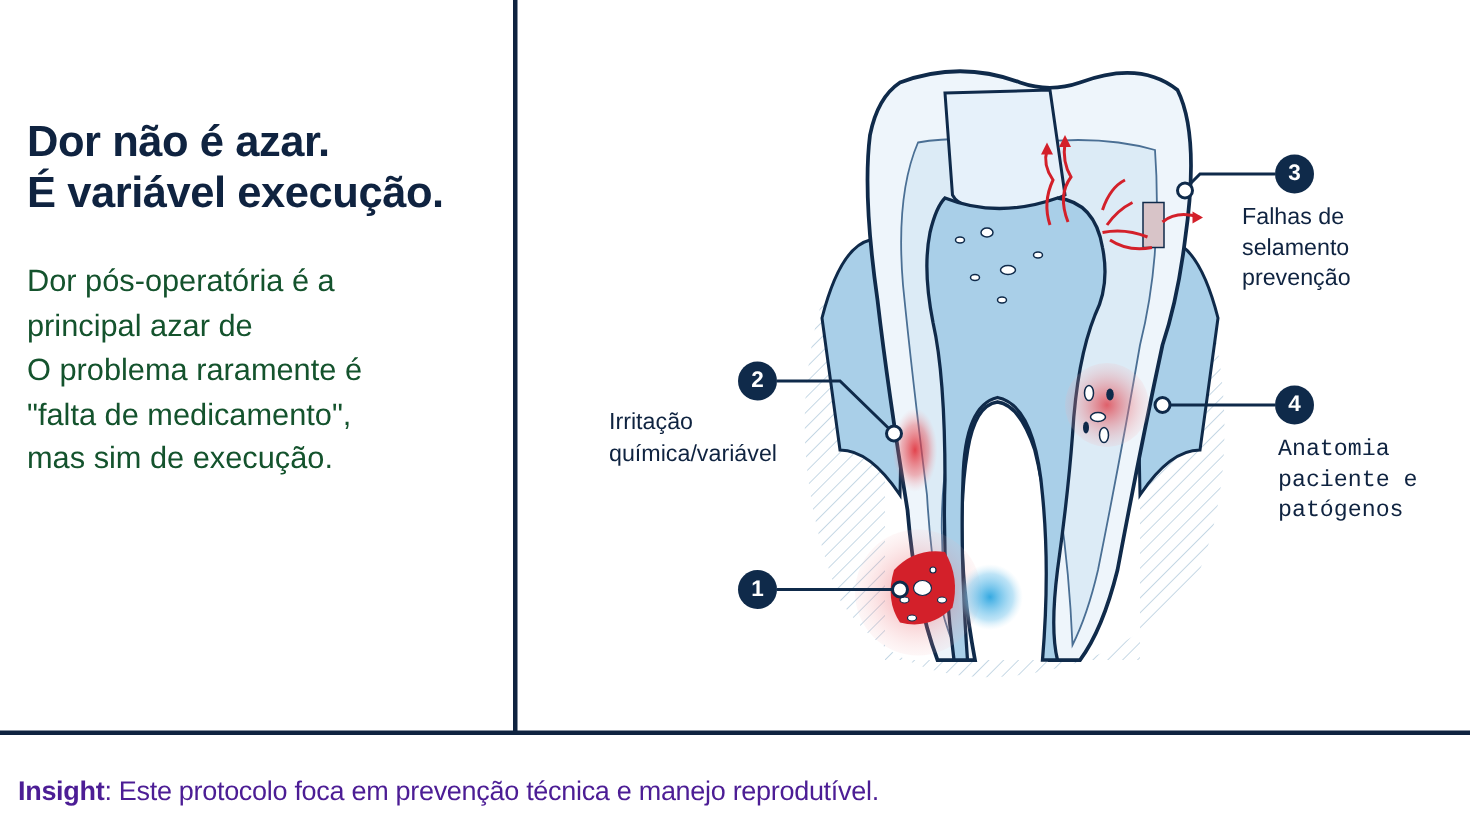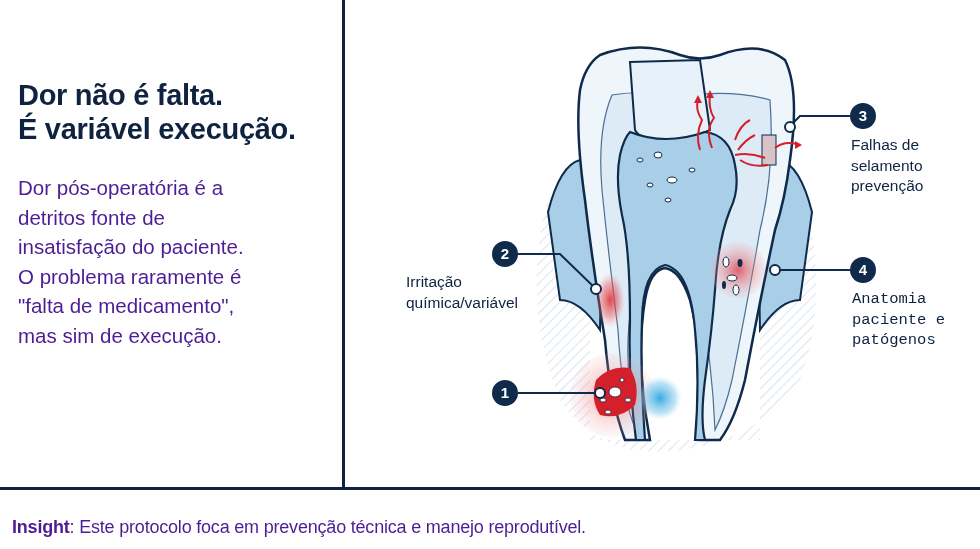--- a/index.html
+++ b/index.html
@@ -2,46 +2,45 @@
 <html><head>
 <meta charset="utf-8">
 <style>
   html, body { margin:0; padding:0; }
   body { width:980px; height:549px; background:#ffffff; position:relative; overflow:hidden;
          font-family:"Liberation Sans", "DejaVu Sans", sans-serif; color:#0f2340; }
   .vdivider { position:absolute; left:342px; top:0; width:3px; height:488px; background:#0f2340; }
   .hdivider { position:absolute; left:0; top:487px; width:980px; height:3px; background:#0f2340; }
   .headline { position:absolute; left:18px; top:78px; margin:0; font-size:29px; line-height:34px; font-weight:bold; color:#0f2340; letter-spacing:-0.3px; }
   .headline span { display:block; }
-  .body-text { position:absolute; left:18px; top:173px; width:320px; margin:0; font-size:20.5px; line-height:29.5px; color:#4c1d95; }
+  .body-text { position:absolute; left:18px; top:173px; width:320px; margin:0; font-size:20.5px; line-height:29.5px; color:#14532d; }
   .body-text span { display:block; white-space:nowrap; }
   .insight { position:absolute; left:12px; top:512px; font-size:18px; line-height:30px; color:#4c1d95; white-space:nowrap; letter-spacing:-0.2px; }
   .insight b { font-weight:bold; }
   .diagram { position:absolute; left:345px; top:0; width:635px; height:487px; }
   .callout-badge { position:absolute; width:26px; height:26px; border-radius:50%; background:#0f2a4a; color:#fff;
                    font-weight:bold; font-size:15px; line-height:26px; text-align:center; }
   .callout-label { position:absolute; font-size:15.5px; line-height:20.5px; color:#0f2340; white-space:nowrap; }
   .callout-label span { display:block; }
   .right-align { text-align:left; }
 </style>
 </head>
 <body>
 
 <div class="vdivider"></div>
 <div class="hdivider"></div>
 
 <h1 class="headline">
-  <span>Dor não é falta.</span>
+  <span>Dor não é azar.</span>
   <span>É variável execução.</span>
 </h1>
 
 <p class="body-text">
   <span>Dor pós-operatória é a</span>
-  <span>detritos fonte de</span>
-  <span>insatisfação do paciente.</span>
+  <span>principal azar de</span>
   <span>O problema raramente é</span>
   <span>"falta de medicamento",</span>
   <span>mas sim de execução.</span>
 </p>
 
 <div class="diagram">
   <svg width="635" height="487" viewBox="345 0 635 487" xmlns="http://www.w3.org/2000/svg">
     <defs>
       <pattern id="hatch" width="7" height="7" patternUnits="userSpaceOnUse" patternTransform="rotate(45)">
         <line x1="0" y1="0" x2="0" y2="7" stroke="#b9cfe0" stroke-width="1.2"></line>
@@ -148,21 +147,21 @@
 
   
   <div class="callout-badge" style="left:147px; top:241px;">2</div>
   <div class="callout-label right-align" style="right:462px; top:272px;">
     <span>Irritação</span>
     <span>química/variável</span>
   </div>
 
   
   <div class="callout-badge" style="left:505px; top:103px;">3</div>
-  <div class="callout-label" style="left:506px; top:135px;">
+  <div class="callout-label" style="left:483px; top:135px;">
     <span>Falhas de</span>
     <span>selamento</span>
     <span>prevenção</span>
   </div>
 
   
   <div class="callout-badge" style="left:505px; top:257px;">4</div>
   <div class="callout-label" style="left:507px; top:289px;font-family:Liberation Mono, monospace;">
     <span>Anatomia</span>
     <span>paciente e</span>

